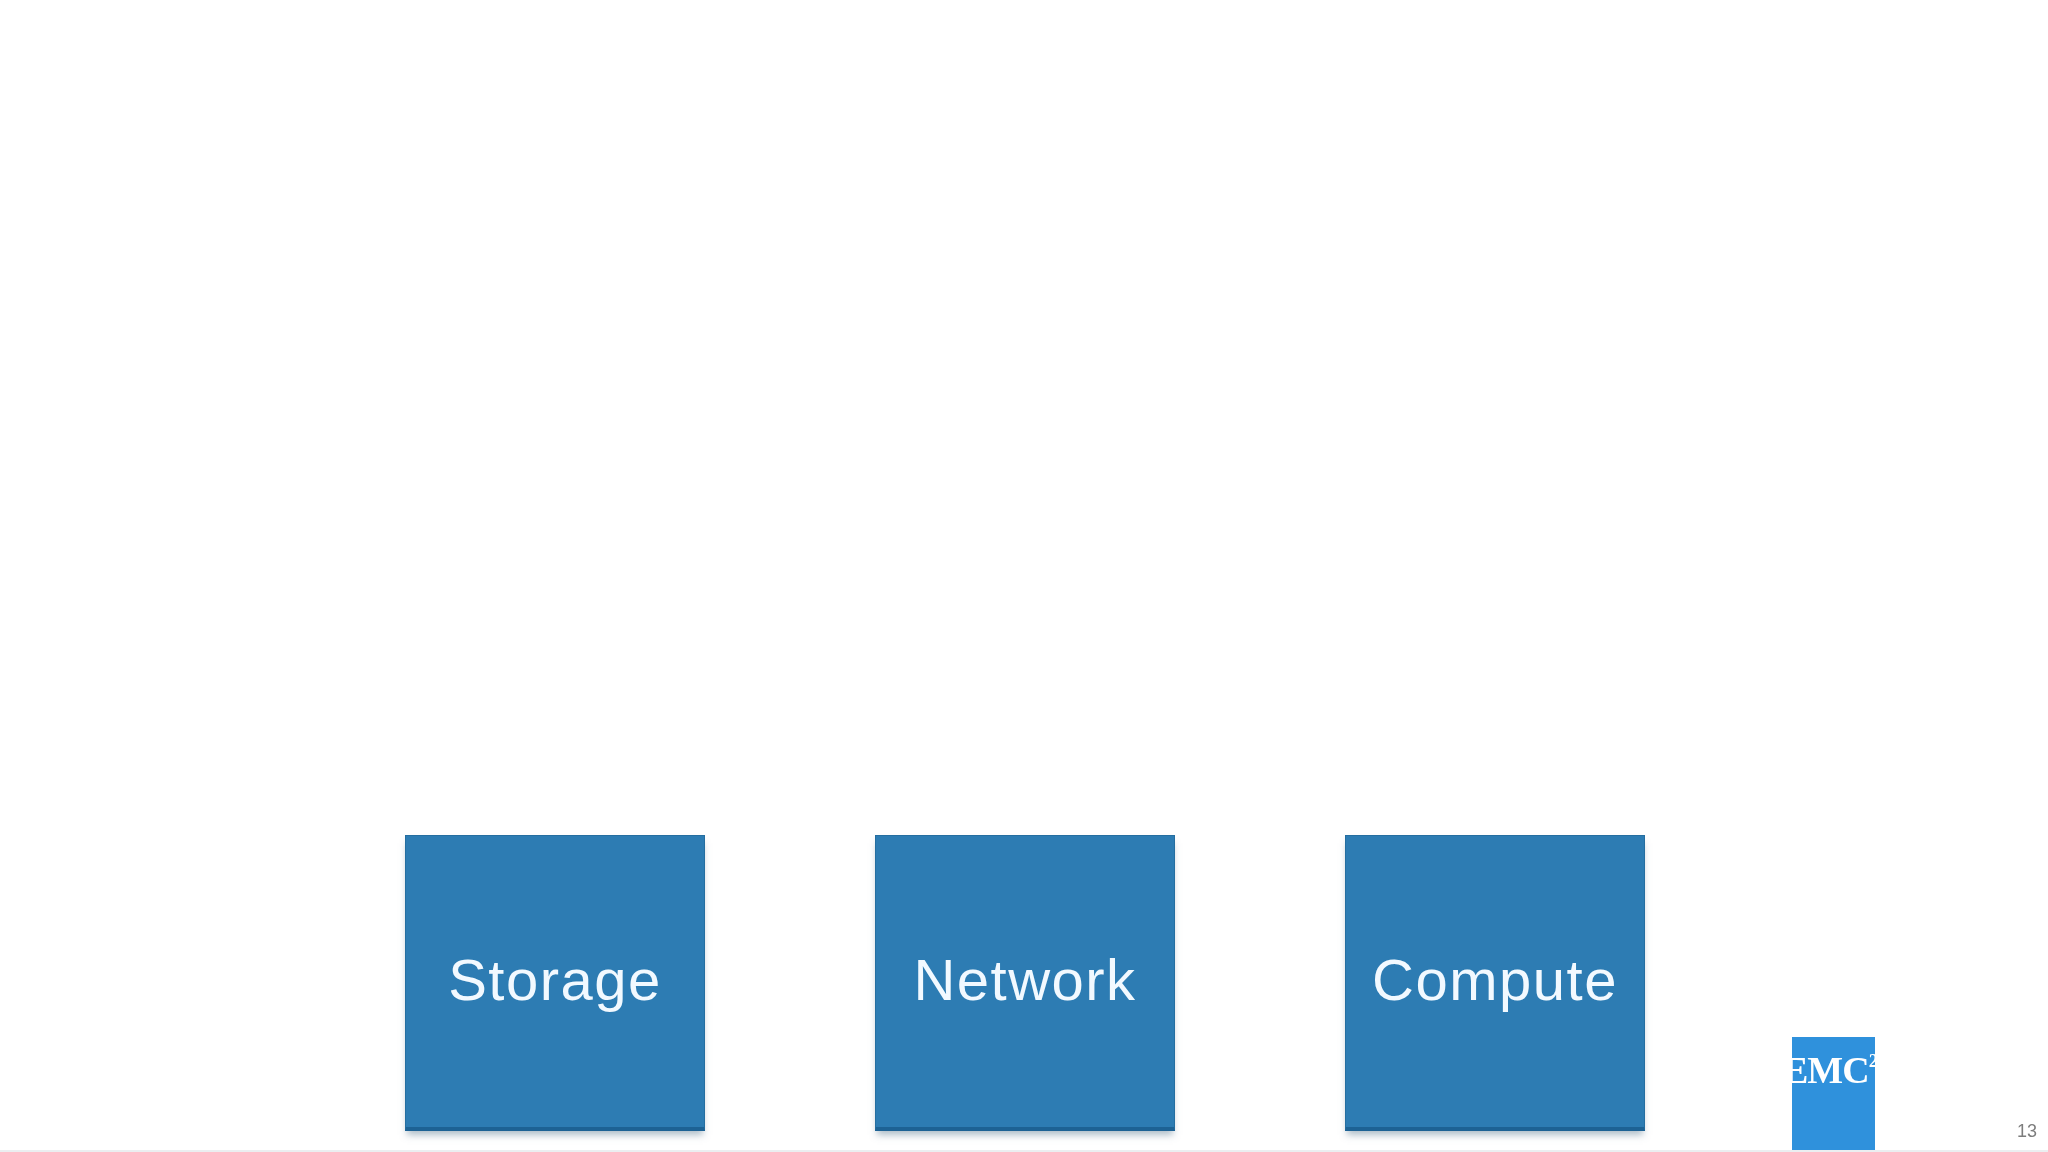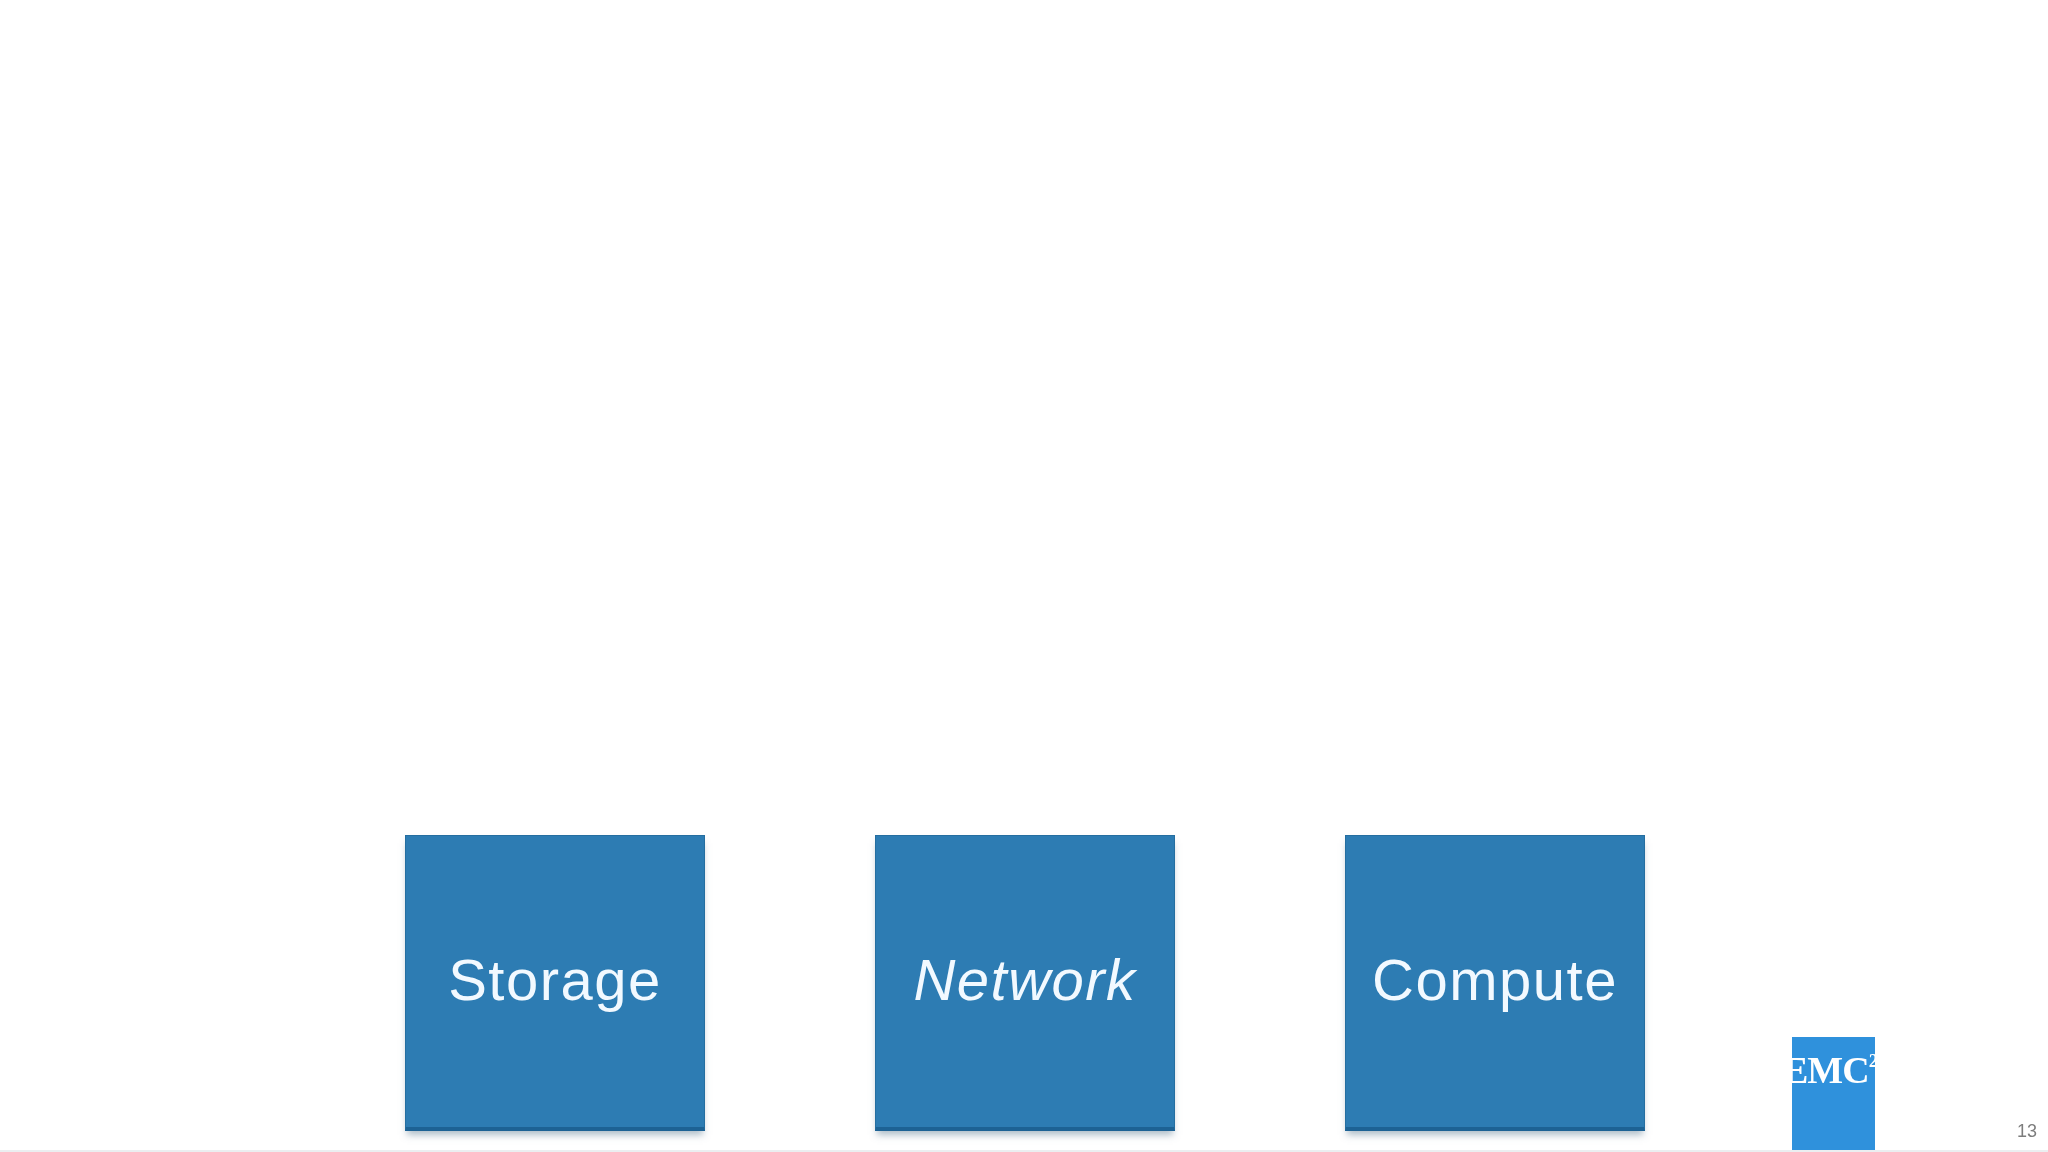--- a/index.html
+++ b/index.html
@@ -34,21 +34,21 @@
     color: var(--box-label, #f2f9ff);
     font-size: 58px;
     font-weight: 300;
     letter-spacing: 1.5px;
     line-height: 1;
     user-select: none;
     text-align: center;
     transform: translateY(-2px);
   }
   .box-storage { left: 405px; }
-  .box-network { left: 875px; font-style: italic; }
+  .box-network { left: 875px; }
   .box-compute { left: 1345px; }
 
   
   .emc-logo-box {
     position: absolute;
     left: 1792px;
     top: 1037px;
     width: 83px;
     height: 115px;
     background: var(--emc-blue, #2f91dc);

